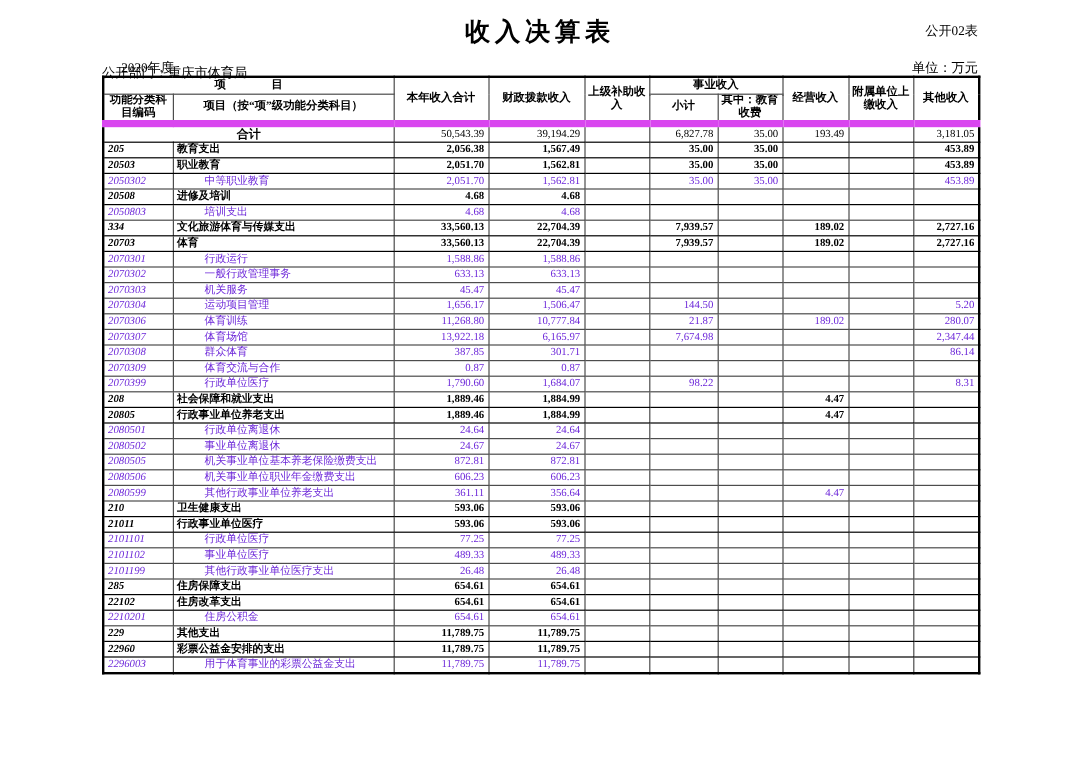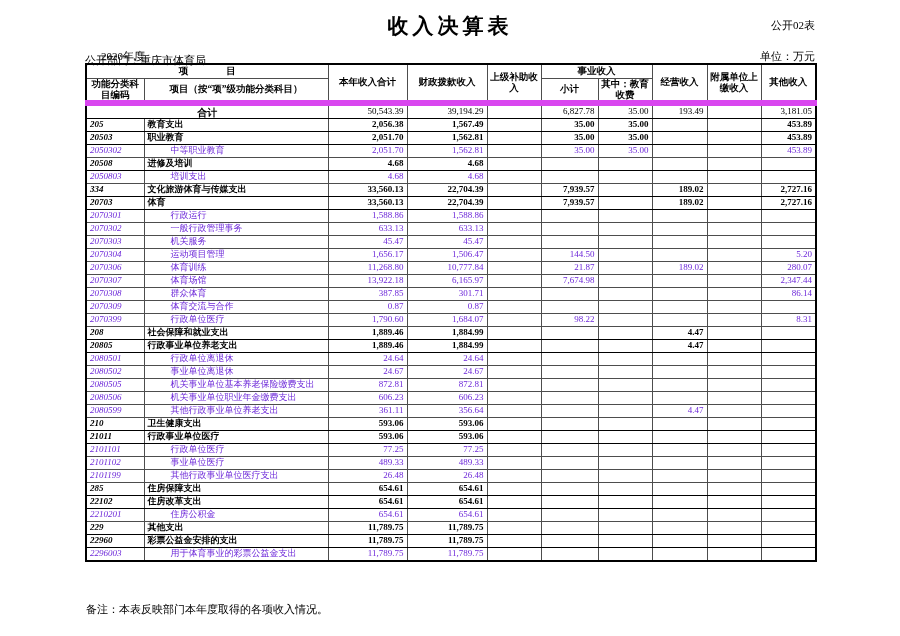--- a/index.html
+++ b/index.html
@@ -524,15 +524,14 @@
           <td class="num"></td>
           <td class="num"></td>
           <td class="num"></td>
           <td class="num"></td>
           <td class="num"></td>
           <td class="num"></td>
         </tr>
       </tbody>
   </table>
 
-  <div class="footnote">备注：本表反映部门本年度取得的各项收入情况。</div>
 
 </div>
 
 </body></html>

